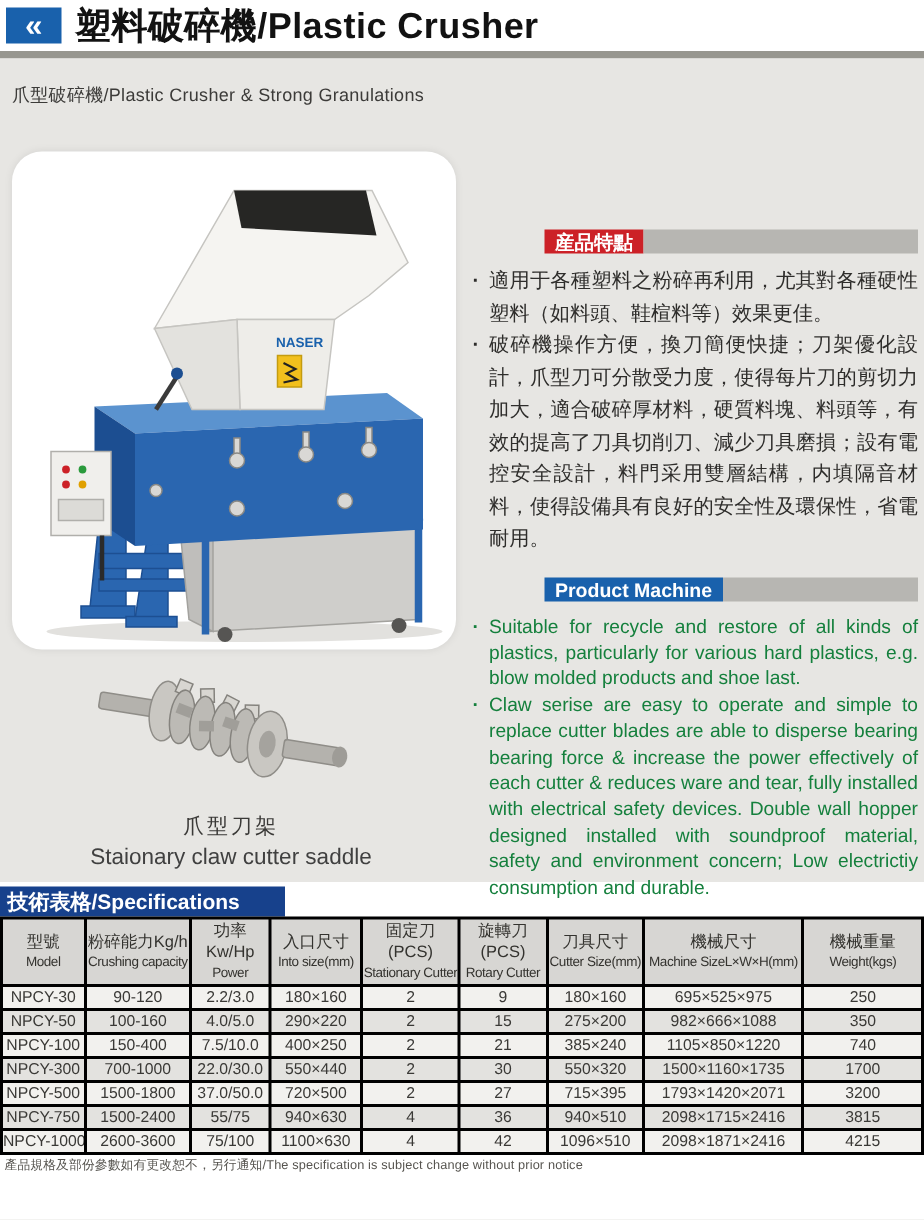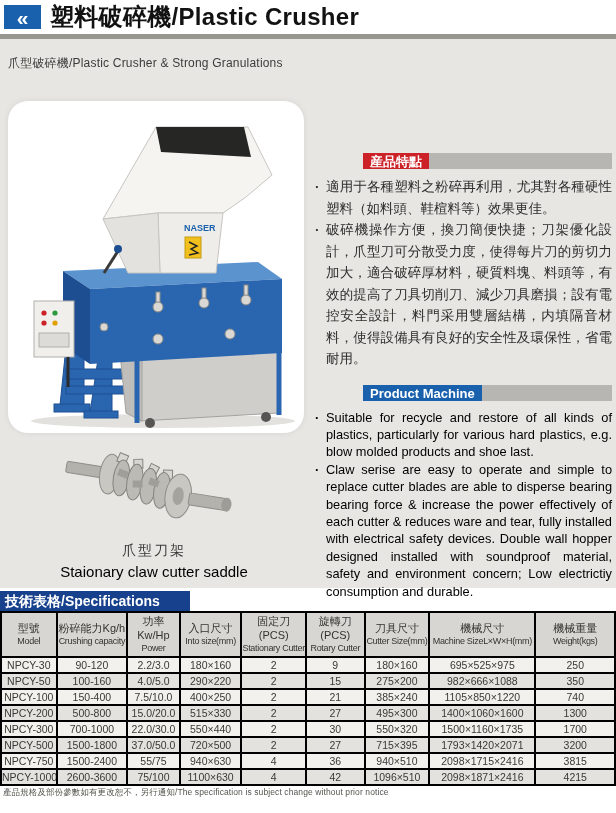--- a/index.html
+++ b/index.html
@@ -16,35 +16,35 @@
   .title{font-size:24px;font-weight:bold;color:#121212;letter-spacing:.3px;}
   .divider{height:5px;background:var(--divider-gray);margin-top:2px;}
   
   .content{position:relative;background:var(--bg-gray);height:549px;}
   .subtitle{position:absolute;left:8px;top:16px;font-size:12px;color:#3c3b39;letter-spacing:.2px;}
   .machine-panel{position:absolute;left:8px;top:62px;width:296px;height:332px;
     background:#fff;border-radius:20px;box-shadow:0 0 6px rgba(0,0,0,.08);}
   .saddle-wrap{position:absolute;left:58px;top:396px;width:190px;height:108px;}
   .caption{position:absolute;left:0;top:503px;width:308px;text-align:center;}
   .caption .zh{font-size:14px;color:#3a3937;letter-spacing:2px;}
-  .caption .en{font-size:15px;color:#000000;margin-top:3px;}
+  .caption .en{font-size:15px;color:#404040;margin-top:3px;}
   
   .right-col{position:absolute;left:315px;top:114px;width:297px;}
   .label-row{display:flex;align-items:stretch;height:16px;margin-left:48px;}
   .label-row .lab{color:#fff;font-weight:bold;font-size:13px;line-height:18px;
     padding:0 7px;white-space:nowrap;}
   .lab.red{background:var(--red);}
   .lab.blue{background:var(--accent-blue);}
   .label-row .tail{flex:1;background:var(--bar-gray);}
   ul.feat{list-style:none;margin:7px 0 0 0;padding:0;}
   ul.feat li{position:relative;padding-left:11px;text-align:justify;}
   ul.feat li::before{content:"·";position:absolute;left:0;top:0;font-weight:bold;}
   ul.feat.zh li{font-size:13.5px;line-height:21.5px;color:#2e2d2b;font-weight:500;}
   ul.feat.en{margin-top:8px;}
-  ul.feat.en li{font-size:12.8px;line-height:17.4px;color:#000000;}
+  ul.feat.en li{font-size:12.8px;line-height:17.4px;color:#15803d;}
   .gap-blue{margin-top:15px;}
   
   .specs-bar{margin-top:3px;width:190px;height:20px;background:var(--navy);
     color:#fff;font-weight:bold;font-size:14px;line-height:20px;padding-left:5px;
     box-sizing:border-box;}
   table.specs{width:616px;border-collapse:separate;border-spacing:2px;margin-top:0;
     table-layout:fixed;background:#000000;}
   table.specs th{background:var(--table-header-bg);font-weight:normal;
     padding:2px 0;vertical-align:middle;}
   table.specs th .zh{font-size:11px;color:#34332f;line-height:1.25;}
@@ -266,31 +266,20 @@
         <td>150-400</td>
         <td>7.5/10.0</td>
         <td>400×250</td>
         <td>2</td>
         <td>21</td>
         <td>385×240</td>
         <td>1105×850×1220</td>
         <td>740</td>
       </tr>
       <tr>
-        <td>NPCY-200</td>
-        <td>500-800</td>
-        <td>15.0/20.0</td>
-        <td>515×330</td>
-        <td>2</td>
-        <td>27</td>
-        <td>495×300</td>
-        <td>1400×1060×1600</td>
-        <td>1300</td>
-      </tr>
-      <tr>
         <td>NPCY-300</td>
         <td>700-1000</td>
         <td>22.0/30.0</td>
         <td>550×440</td>
         <td>2</td>
         <td>30</td>
         <td>550×320</td>
         <td>1500×1160×1735</td>
         <td>1700</td>
       </tr>

